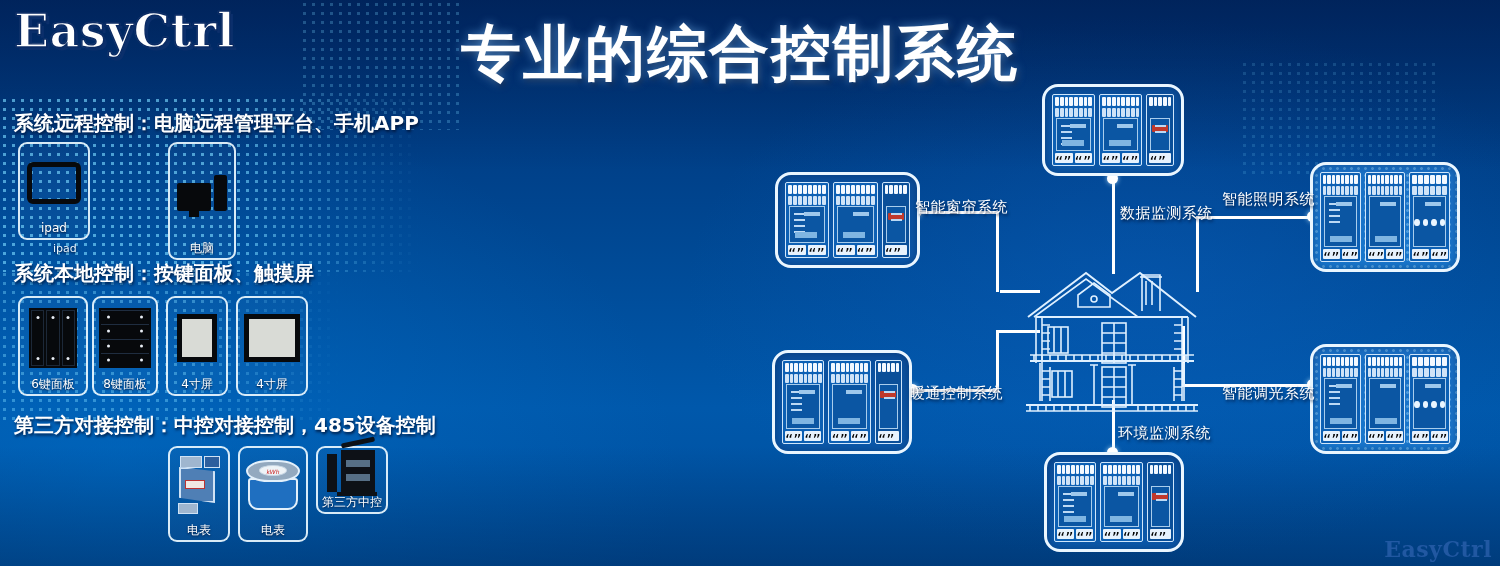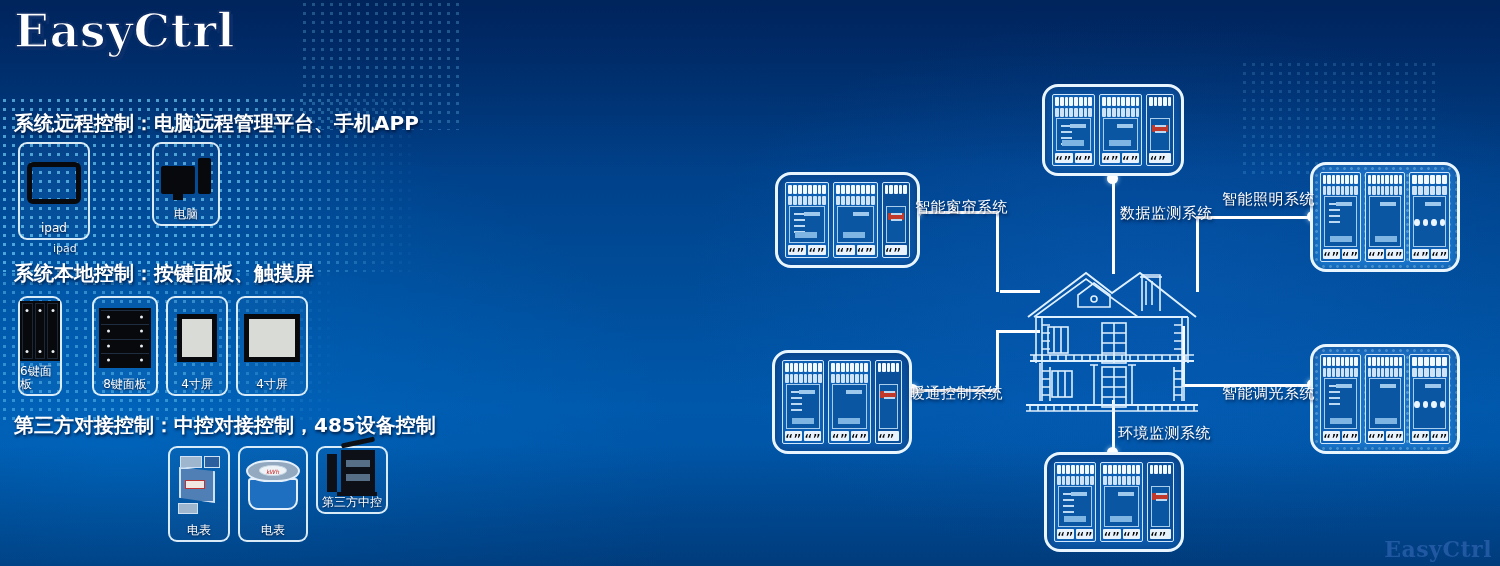--- a/index.html
+++ b/index.html
@@ -209,45 +209,46 @@
   <div class="bg-band band-top"></div>
   <div class="bg-band band-bottom"></div>
 
   <div class="dots fade-r" style="left:0;top:96px;width:420px;height:176px;opacity:.85;"></div>
   <div class="dots fade-r soft" style="left:0;top:270px;width:340px;height:150px;"></div>
   <div class="dots soft" style="left:300px;top:0;width:160px;height:130px;opacity:.35;"></div>
   <div class="dots soft" style="left:1240px;top:60px;width:200px;height:120px;opacity:.22;"></div>
 
   <div id="logo">EasyCtrl</div>
 
+  <div id="main-title">专业的综合控制系统</div>
 
   <div class="sec-head" id="head-remote">系统远程控制：电脑远程管理平台、手机APP</div>
 
   <div class="card" style="left:18px;top:142px;width:72px;height:98px;">
     <div class="art">
         <div class="ipad"></div>
       </div>
     <div class="cap">ipad</div>
   </div>
   <div class="ipad-sub" style="left:53px;top:242px;">ipad</div>
 
 
-  <div class="card" style="left:152px;top:142px;width:68px;height:84px;">
+  <div class="card" style="left:168px;top:142px;width:68px;height:118px;">
     <div class="art">
       <div class="pc">
           <div class="mon"></div>
           <div class="twr"></div>
         </div>
     </div>
     <div class="cap">电脑</div>
   </div>
 
   <div class="sec-head" id="head-local">系统本地控制：按键面板、触摸屏</div>
 
-  <div class="card" style="left:18px;top:296px;width:44px;height:100px;">
+  <div class="card" style="left:18px;top:296px;width:70px;height:100px;">
     <div class="art">
       <div class="kp6">
           <i class="k"></i>
           <i class="k"></i>
           <i class="k"></i>
         </div>
     </div>
     <div class="cap">6键面板</div>
   </div>
 

